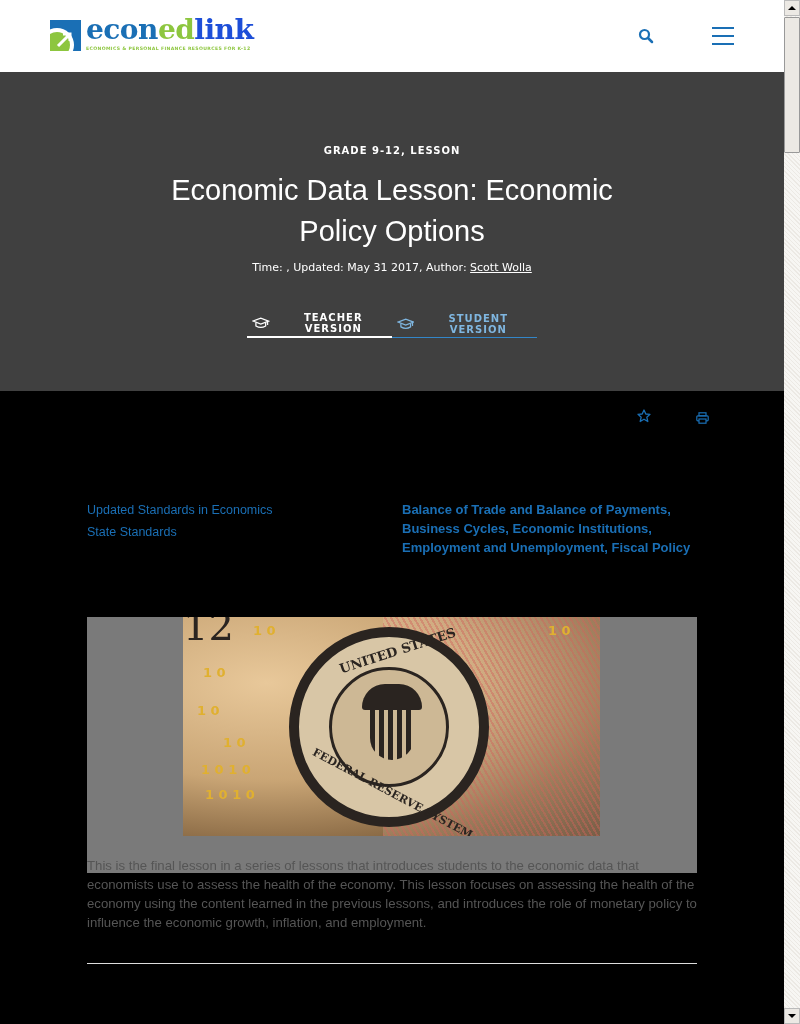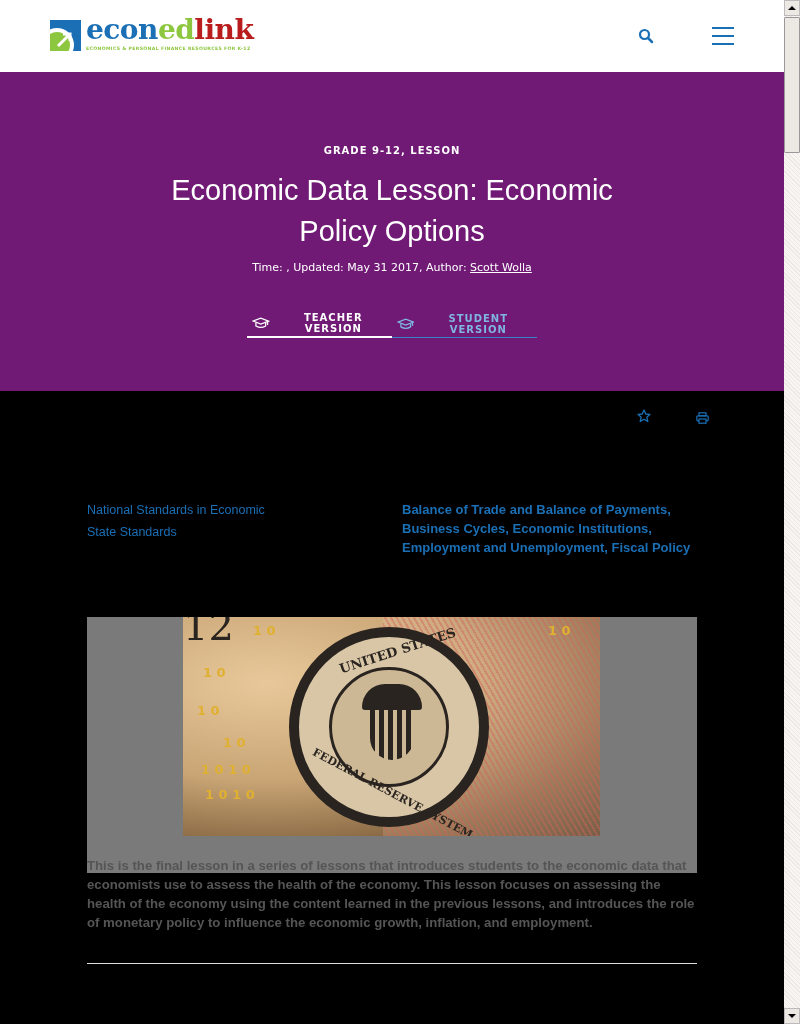--- a/index.html
+++ b/index.html
@@ -10,29 +10,29 @@
 
   
   .header { position: absolute; left: 0; top: 0; width: 784px; height: 72px; background: #fff; }
   .logo { position: absolute; left: 50px; top: 20px; width: 205px; height: 34px; }
   .logo-mark { position: absolute; left: 0; top: 0; width: 31px; height: 31px; background: #1a6fb5; overflow: hidden; }
   .logo-mark .white-curve { position: absolute; left: -10px; top: 8px; width: 34px; height: 34px; border-radius: 50%; background: #fff; }
   .logo-mark .green-curve { position: absolute; left: -6px; top: 12px; width: 26px; height: 26px; border-radius: 50%; background: #8dc63f; }
   .logo-word { position: absolute; left: 36px; top: -6px; font-family: "DejaVu Serif", serif; font-weight: bold; font-size: 28px; letter-spacing: -0.5px; line-height: 32px; }
   .logo-word .econ { color: #1a6fb5; }
   .logo-word .ed { color: #8dc63f; }
-  .logo-word .link { color: #b91c1c; margin-top: 28px; }
+  .logo-word .link { color: #1d4ed8; margin-top: 28px; }
   .logo-tag { position: absolute; left: 36px; top: 26px; font-size: 4.6px; font-weight: bold; color: #8dc63f; letter-spacing: 0.35px; white-space: nowrap; }
 
   .search-btn { position: absolute; left: 638px; top: 28px; width: 18px; height: 18px; cursor: pointer; }
   .menu-btn { position: absolute; left: 712px; top: 27px; width: 24px; height: 20px; cursor: pointer; }
   .menu-btn span { display: block; width: 22px; height: 2px; background: #1a6fb5; margin-bottom: 6px; }
 
   
-  .hero { position: absolute; left: 0; top: 72px; width: 784px; height: 319px; background: #701a75; text-align: center; color: #fff; }
+  .hero { position: absolute; left: 0; top: 72px; width: 784px; height: 319px; background: #404040; text-align: center; color: #fff; }
   .hero-meta-top { position: absolute; left: 0; top: 73px; width: 784px; font-size: 10px; font-weight: bold; letter-spacing: 1px; }
   .hero-title { position: absolute; left: 142px; top: 98px; width: 500px; font-family: Liberation Sans, sans-serif; font-size: 29px; line-height: 41px; font-weight: normal; }
   .hero-info { position: absolute; left: 0; top: 189px; width: 784px; font-size: 11px; }
   .hero-info a { color: #fff; text-decoration: underline; }
   .tabs { position: absolute; left: 247px; top: 238px; width: 290px; height: 28px; border-bottom: 1px solid #3386c8; }
   .tab { position: absolute; top: 0; height: 28px; display: flex; align-items: center; font-size: 10px; font-weight: bold; letter-spacing: 1px; cursor: pointer; }
   .tab-teacher { left: 0; width: 145px; padding-left: 5px; color: #fff; border-bottom: 2px solid #fff; height: 28px; }
   .tab-student { left: 150px; width: 140px; color: #7fb6e0; }
   .tab svg { margin-right: 5px; }
 
@@ -54,21 +54,21 @@
     background: repeating-linear-gradient(60deg, rgba(214,120,110,0.55) 0 2px, rgba(240,200,180,0.2) 2px 5px); }
   .seal { position: absolute; left: 106px; top: 10px; width: 200px; height: 200px; border-radius: 50%; border: 10px solid #2a2420; background: #d8c6a6; }
   .seal-inner { position: absolute; left: 30px; top: 30px; width: 120px; height: 120px; border-radius: 50%; border: 3px solid #2a2420; background: #cdb895; }
   .seal-shield { position: absolute; left: 38px; top: 40px; width: 44px; height: 50px; background: repeating-linear-gradient(90deg, #2a2420 0 5px, #cdb895 5px 9px); border-radius: 0 0 22px 22px; }
   .seal-eagle { position: absolute; left: 30px; top: 14px; width: 60px; height: 26px; background: #2a2420; border-radius: 30px 30px 4px 4px; }
   .seal-text { position: absolute; font-family: "DejaVu Serif", serif; font-weight: bold; color: #2a2420; font-size: 15px; }
   .num12 { position: absolute; left: 0; top: -14px; font-family: "DejaVu Serif", serif; font-size: 40px; color: #2a2420; }
   .tens { position: absolute; color: #e0b030; font-size: 13px; font-weight: bold; }
 
   
-  .description { position: absolute; left: 87px; top: 856px; width: 615px; color: #555; font-size: 13.2px; line-height: 19px; font-family: "Liberation Sans", sans-serif; font-weight: bold; }
+  .description { position: absolute; left: 87px; top: 856px; width: 615px; color: #555; font-size: 13.2px; line-height: 19px; font-family: "Liberation Sans", sans-serif; }
   .divider { position: absolute; left: 87px; top: 963px; width: 610px; height: 1px; background: #ddd; }
 
   
   .scrollbar { position: absolute; left: 784px; top: 0; width: 16px; height: 1024px; background: #f3f1ee;
     background-image: repeating-linear-gradient(45deg, #ece9e4 0 1px, #f7f6f3 1px 3px); }
   .scroll-up { position: absolute; left: 0; top: 0; width: 16px; height: 16px; background: #ece9e4; border: 1px solid #bbb; display: flex; align-items: center; justify-content: center; cursor: pointer; }
   .scroll-down { position: absolute; left: 0; top: 1008px; width: 16px; height: 16px; background: #ece9e4; border: 1px solid #bbb; display: flex; align-items: center; justify-content: center; cursor: pointer; }
   .scroll-thumb { position: absolute; left: 0; top: 17px; width: 16px; height: 136px; background: #ece9e4; border: 1px solid #999; border-radius: 1px; cursor: pointer; }
   .tri-up { width: 0; height: 0; border-left: 4px solid transparent; border-right: 4px solid transparent; border-bottom: 4px solid #000; }
   .tri-down { width: 0; height: 0; border-left: 4px solid transparent; border-right: 4px solid transparent; border-top: 4px solid #000; }
@@ -137,21 +137,21 @@
   </div>
   <div class="print-btn">
     <svg width="13" height="12" viewBox="0 0 13 12">
       <rect x="3" y="0.8" width="7" height="3" stroke="#1a6fb5" stroke-width="1.2" fill="none"></rect>
       <rect x="0.8" y="3.8" width="11.4" height="5" rx="1" stroke="#1a6fb5" stroke-width="1.2" fill="none"></rect>
       <rect x="3" y="7" width="7" height="4.2" stroke="#1a6fb5" stroke-width="1.2" fill="#000"></rect>
     </svg>
   </div>
 
   <div class="standards-left">
-    <a href="#">National Standards in Economic</a>
+    <a href="#">Updated Standards in Economics</a>
     <a href="#">State Standards</a>
   </div>
 
   <div class="concepts">
     <a href="#">Balance of Trade and Balance of Payments, Business Cycles, Economic Institutions, Employment and Unemployment, Fiscal Policy</a>
   </div>
 
   <div class="image-wrap">
     <div class="image">
       <div class="pink"></div>

